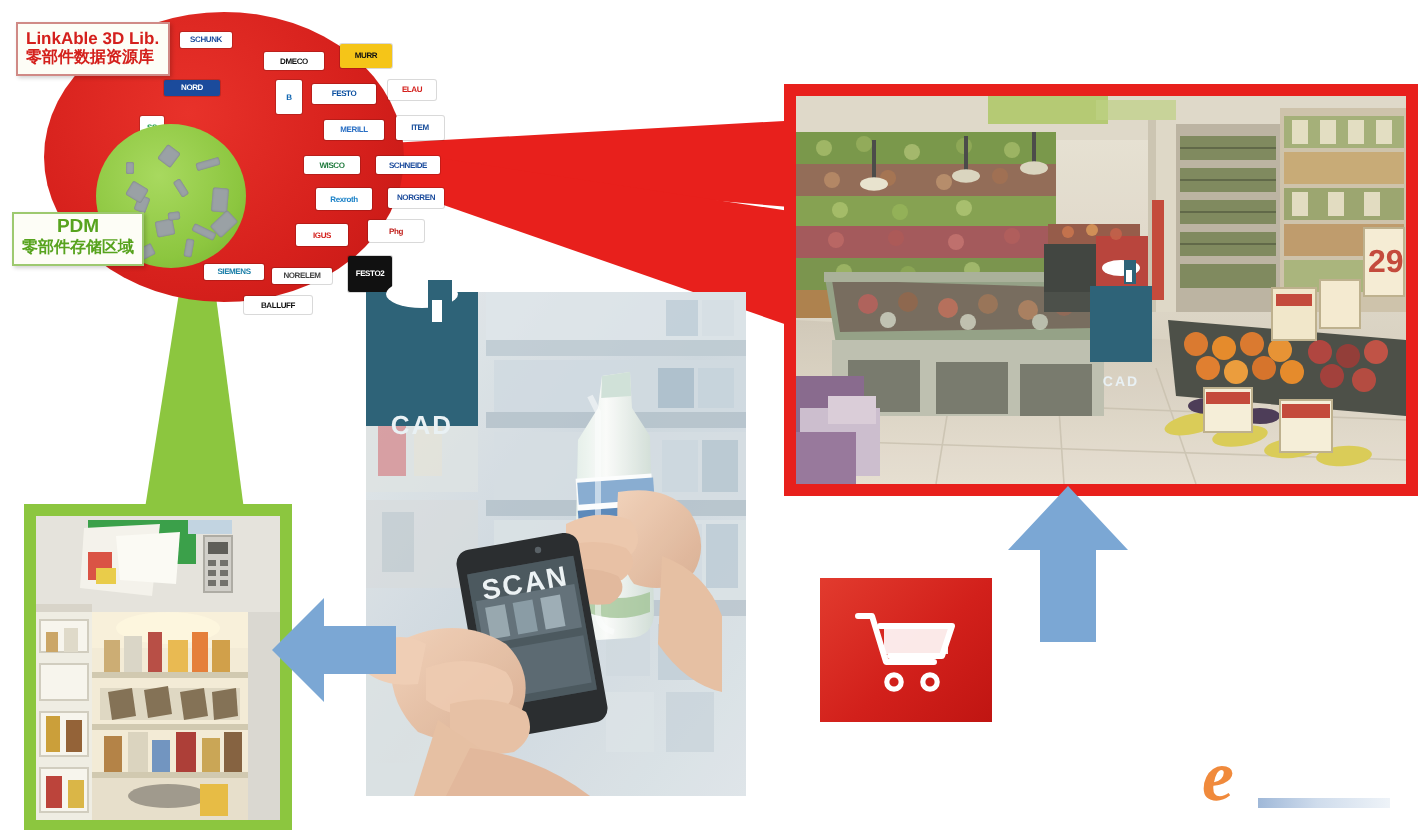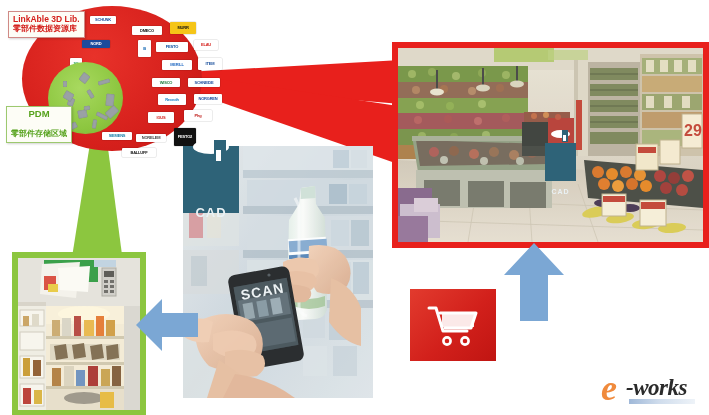--- a/index.html
+++ b/index.html
@@ -27,21 +27,21 @@
   
   .callout{position:absolute;background:#fdfdf6;border:1px solid #b9b9b9;
       padding:2px 4px 3px 4px;box-shadow:1px 1px 2px rgba(0,0,0,.18);}
   .callout .l1{font-size:8.5px;font-weight:bold;line-height:10px;white-space:nowrap;}
   .callout .l2{font-size:8px;font-weight:bold;line-height:10px;white-space:nowrap;}
   #linkable-callout{left:8px;top:11px;border-color:#d08a86;}
   #linkable-callout .l1{color:#d4201c;}
   #linkable-callout .l2{color:#d4201c;}
   #pdm-callout{left:6px;top:106px;border-color:#9dc96f;}
   #pdm-callout .l1{color:#57a31e;font-size:9.5px;text-align:center;}
-  #pdm-callout .l2{color:#57a31e;margin-top:10px;}
+  #pdm-callout .l2{color:#57a31e;}
 
   
   .red-wedge{position:absolute;left:186px;top:60px;width:215px;height:108px;}
   .green-wedge{position:absolute;left:60px;top:118px;width:80px;height:152px;}
 
   
   .frame-red{position:absolute;left:392px;top:42px;width:305px;height:194px;
       border:6px solid #e8201c;background:#15803d;overflow:hidden;}
   .frame-green{position:absolute;left:12px;top:252px;width:122px;height:152px;
       border:6px solid #8cc63f;background:#cfcfcf;overflow:hidden;}
@@ -561,17 +561,16 @@
         <path d="M14 10 h36 l-5 15 h-26"></path>
       </g>
       <rect x="16" y="11" width="32" height="13" fill="#ffffff" opacity=".9"></rect>
       <circle cx="21" cy="38" r="3.6" fill="none" stroke="#ffffff" stroke-width="2.6"></circle>
       <circle cx="39" cy="38" r="3.6" fill="none" stroke="#ffffff" stroke-width="2.6"></circle>
     </svg>
   </div>
 
   <div class="eworks">
     <div class="ew-e">e</div>
-    <div class="ew-w">-works</div>
     <div class="ew-bar"></div>
   </div>
 
 </div>
 
 </body></html>

